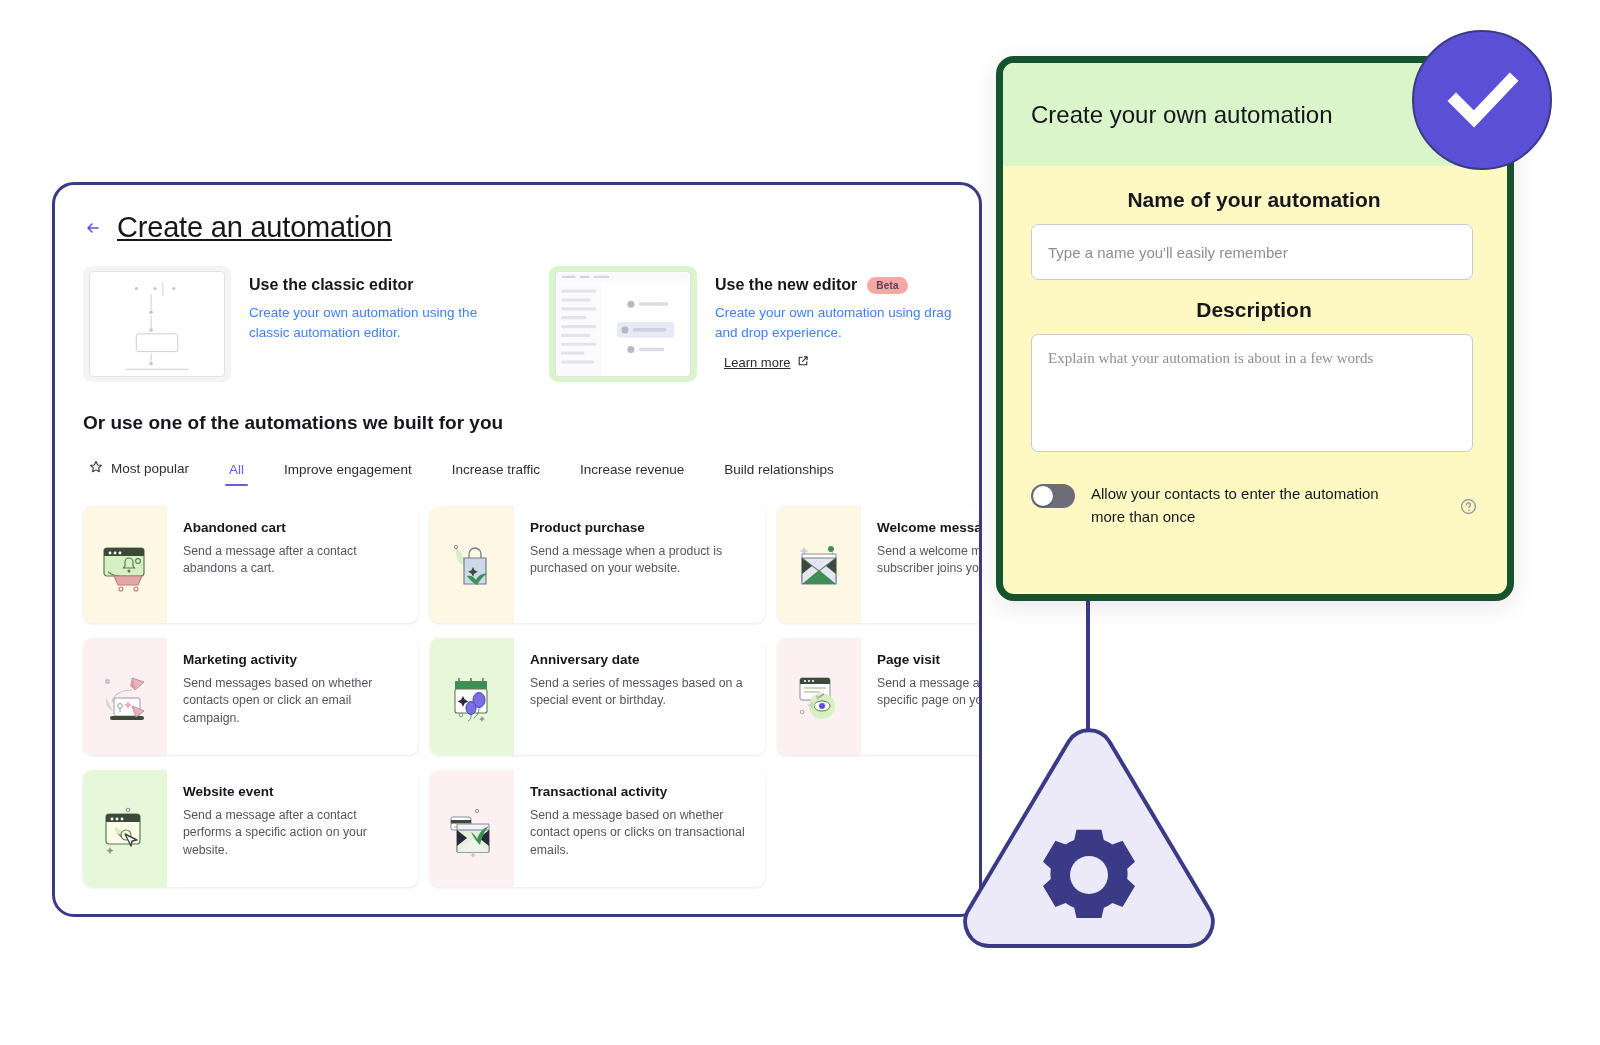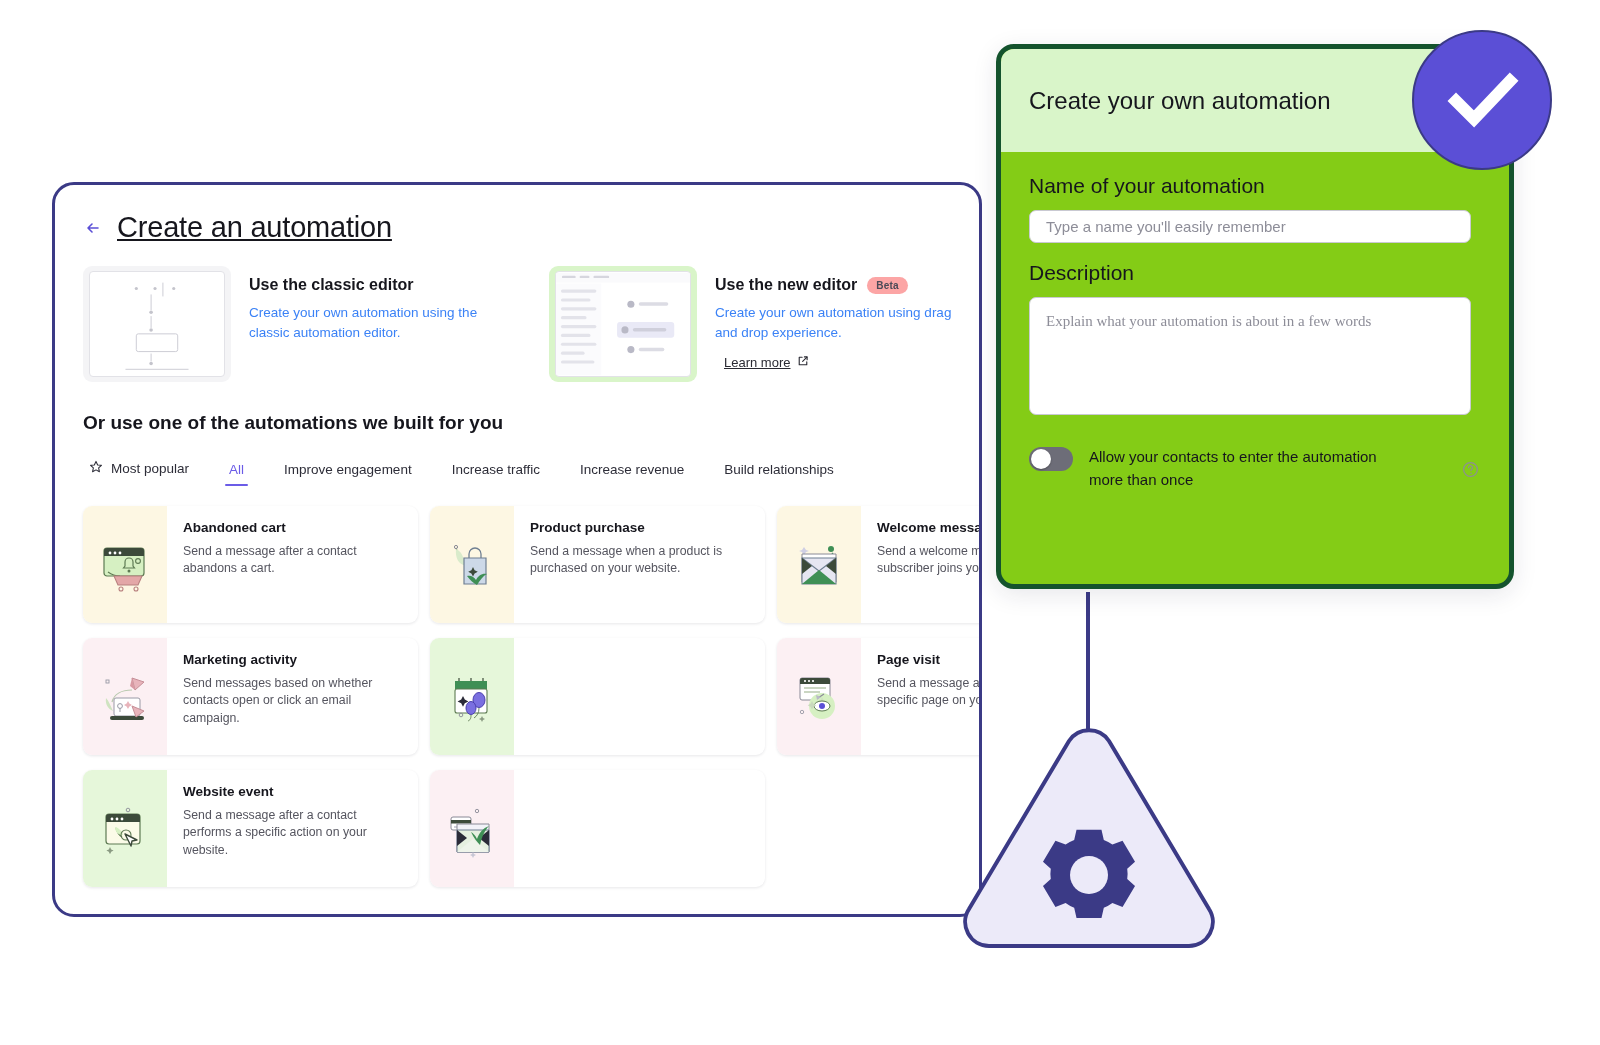--- a/index.html
+++ b/index.html
@@ -102,34 +102,34 @@
   }
   .acard-body{padding:14px 14px 0 16px;}
   .acard-title{font-size:13.5px;font-weight:bold;color:#16161d;margin-bottom:8px;}
   .acard-desc{font-size:12.3px;color:#55555f;line-height:1.42;}
 
   
   .connector{position:absolute;background:#3b3a86;}
 
   
   .modal{
-    position:absolute;left:996px;top:44px;width:518px;height:545px;
-    background:#84cc16;border:5px solid #14532d;border-radius:18px;
+    position:absolute;left:996px;top:56px;width:518px;height:545px;
+    background:#fef9c3;border:7px solid #14532d;border-radius:18px;
     box-sizing:border-box;overflow:hidden;
     box-shadow:0 6px 24px rgba(30,30,60,.10);
   }
   .modal-head{
     background:#d9f5c9;height:103px;display:flex;align-items:center;
     padding-left:28px;box-sizing:border-box;
   }
   .modal-head-title{font-size:24px;color:#16161d;}
   .modal-body{padding:22px 30px 0 28px;}
-  .field-label{font-size:21px;font-weight:normal;color:#16161d;margin-bottom:12px;}
+  .field-label{font-size:21px;font-weight:bold;color:#16161d;margin-bottom:12px;text-align:center;}
   .text-input{
-    width:442px;height:33px;border:1px solid #c9c9d2;border-radius:7px;
+    width:442px;height:56px;border:1px solid #c9c9d2;border-radius:7px;
     font-family:"Liberation Sans", sans-serif;font-size:15px;color:#16161d;
     padding:0 16px;box-sizing:border-box;outline:none;background:#fff;
   }
   .text-input::placeholder{color:#8d8d98;}
   .field-label.second{margin-top:18px;}
   .text-area{
     width:442px;height:118px;border:1px solid #c9c9d2;border-radius:7px;
     font-family:Liberation Serif, serif;font-size:15px;color:#16161d;
     padding:12px 16px;box-sizing:border-box;outline:none;resize:none;
     line-height:1.55;background:#fff;
@@ -380,20 +380,24 @@
               <rect x="12" y="13" width="32" height="8" fill="#3f8f55"></rect>
               <rect x="12" y="21" width="32" height="24" rx="2" fill="#fff" stroke="#5d7a52" stroke-width="1.1"></rect>
               <path d="M20 28l1.8 3.6 3.6 1.8-3.6 1.8L20 38.8l-1.8-3.6-3.6-1.8 3.6-1.8z" fill="#2b2b38"></path>
               <ellipse cx="36" cy="32" rx="6" ry="7.5" fill="#7a6fe0" stroke="#4a3fae" stroke-width="1"></ellipse>
               <ellipse cx="28" cy="40" rx="5" ry="6.5" fill="#7a6fe0" stroke="#4a3fae" stroke-width="1"></ellipse>
               <path d="M36 40c0 5-2 8-5 10M28 47c0 4-1 5-3 6" stroke="#5d7a52" stroke-width=".9" fill="none"></path>
               <circle cx="18" cy="47" r="1.8" fill="none" stroke="#8a8a96" stroke-width=".9"></circle>
               <path d="M39 48l1 2 2 1-2 1-1 2-1-2-2-1 2-1z" fill="#8a9a82"></path>
             </svg>
           </div>
+          <div class="acard-body">
+            <div class="acard-title">Anniversary date</div>
+            <div class="acard-desc">Send a series of messages based on a special event or birthday.</div>
+          </div>
         </div>
 
         <div class="acard">
           <div class="acard-icon" style="background:#fcf0f3">
             <svg width="58" height="58" viewBox="0 0 58 58" fill="none">
               <rect x="10" y="10" width="30" height="22" rx="2" fill="#fff" stroke="#8a8a96" stroke-width="1"></rect>
               <path d="M10 12a2 2 0 012-2h26a2 2 0 012 2v4H10z" fill="#3c4a3a"></path>
               <circle cx="15" cy="13" r="1.1" fill="#fff"></circle>
                 <circle cx="19" cy="13" r="1.1" fill="#fff"></circle>
                 <circle cx="23" cy="13" r="1.1" fill="#fff"></circle>
@@ -445,20 +449,24 @@
               <rect x="11" y="26" width="9" height="2" fill="#d0d0da"></rect>
               <path d="M14 24h32v28H14z" fill="#f2f2f8" stroke="#8a8a96" stroke-width="1"></path>
               <path d="M14 30h32v22H14z" fill="#e6f0e0" stroke="#6f7f92" stroke-width="1"></path>
               <path d="M14 52l16-13 16 13z" fill="#eef4ea"></path>
               <path d="M14 30l10 8-10 8z" fill="#2b2b38"></path>
               <path d="M46 30l-10 8 10 8z" fill="#2b2b38"></path>
               <path d="M28 32c3 6 6 10 9 13 2-9 5-15 9-19-6 2-10 7-12 13-2-4-4-6-6-7z" fill="#3f8f55"></path>
               <path d="M30 52l1 2 2 1-2 1-1 2-1-2-2-1 2-1z" fill="#c7c7d4"></path>
             </svg>
           </div>
+          <div class="acard-body">
+            <div class="acard-title">Transactional activity</div>
+            <div class="acard-desc">Send a message based on whether contact opens or clicks on transactional emails.</div>
+          </div>
         </div>
 
       </div>
     </div>
   </div>
 
   <div class="connector" style="left:1086px;top:592px;width:4px;height:150px;"></div>
 
   <div class="modal">
     <div class="modal-head">

